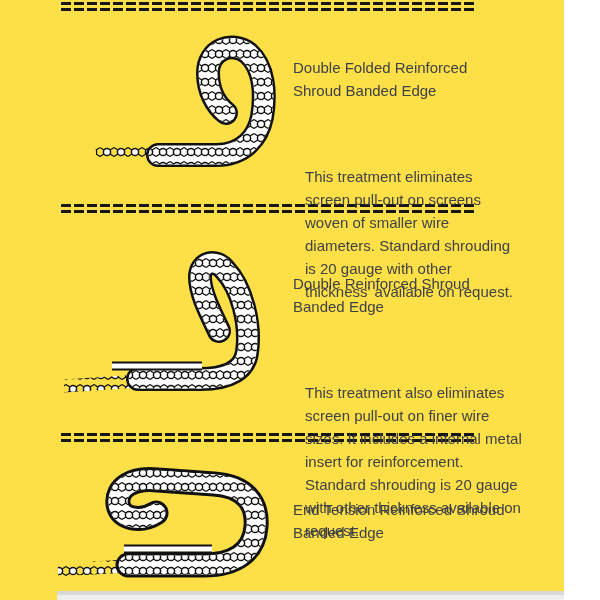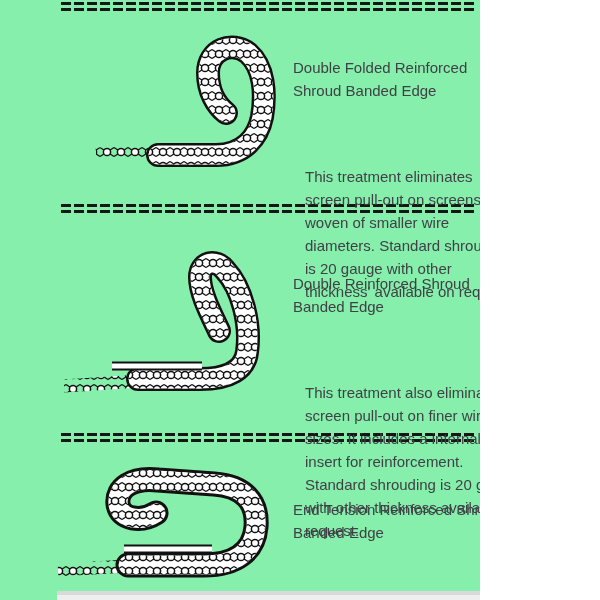--- a/index.html
+++ b/index.html
@@ -1,17 +1,17 @@
 <!DOCTYPE html>
 <html style="--text: #3f4145; --divider: #161616; --drawing: #111111; --footer-bar: #d9d9d9;"><head>
 <meta charset="utf-8">
 <style>
   html,body { margin:0; padding:0; background:#fff; }
   .page {
-    position:relative; width:480px; height:600px; background:#86efac;
+    position:relative; width:564px; height:600px; background:#fde047;
     font-family:"Liberation Sans", sans-serif; overflow:hidden;
   }
   .sep {
     position:absolute; left:61px; width:416px; height:9px;
     background-image:
       repeating-linear-gradient(90deg, var(--divider,#161616) 0 10px, transparent 10px 13px),
       repeating-linear-gradient(90deg, var(--divider,#161616) 0 10px, transparent 10px 13px);
     background-size:100% 3px, 100% 3px;
     background-position:0 0, 0 6px;
     background-repeat:no-repeat, no-repeat;

